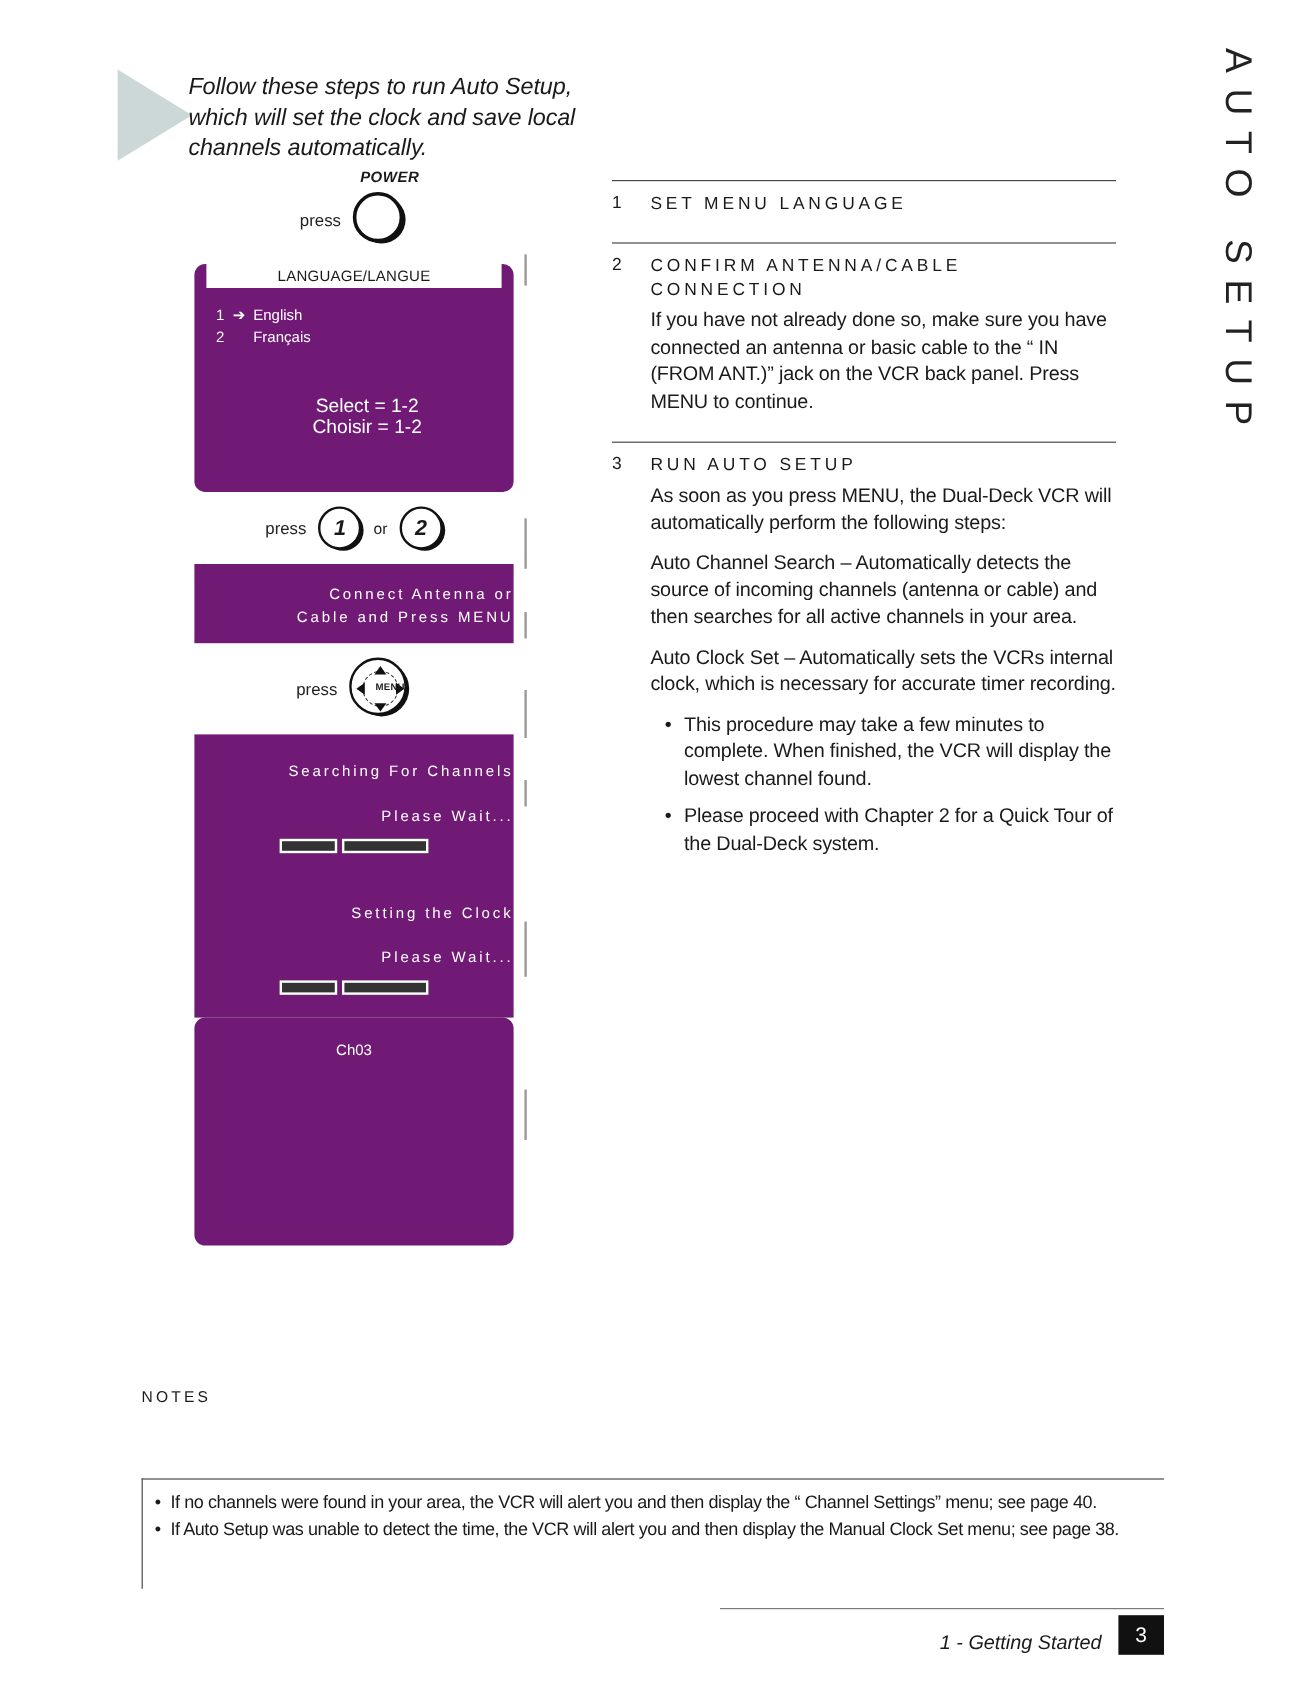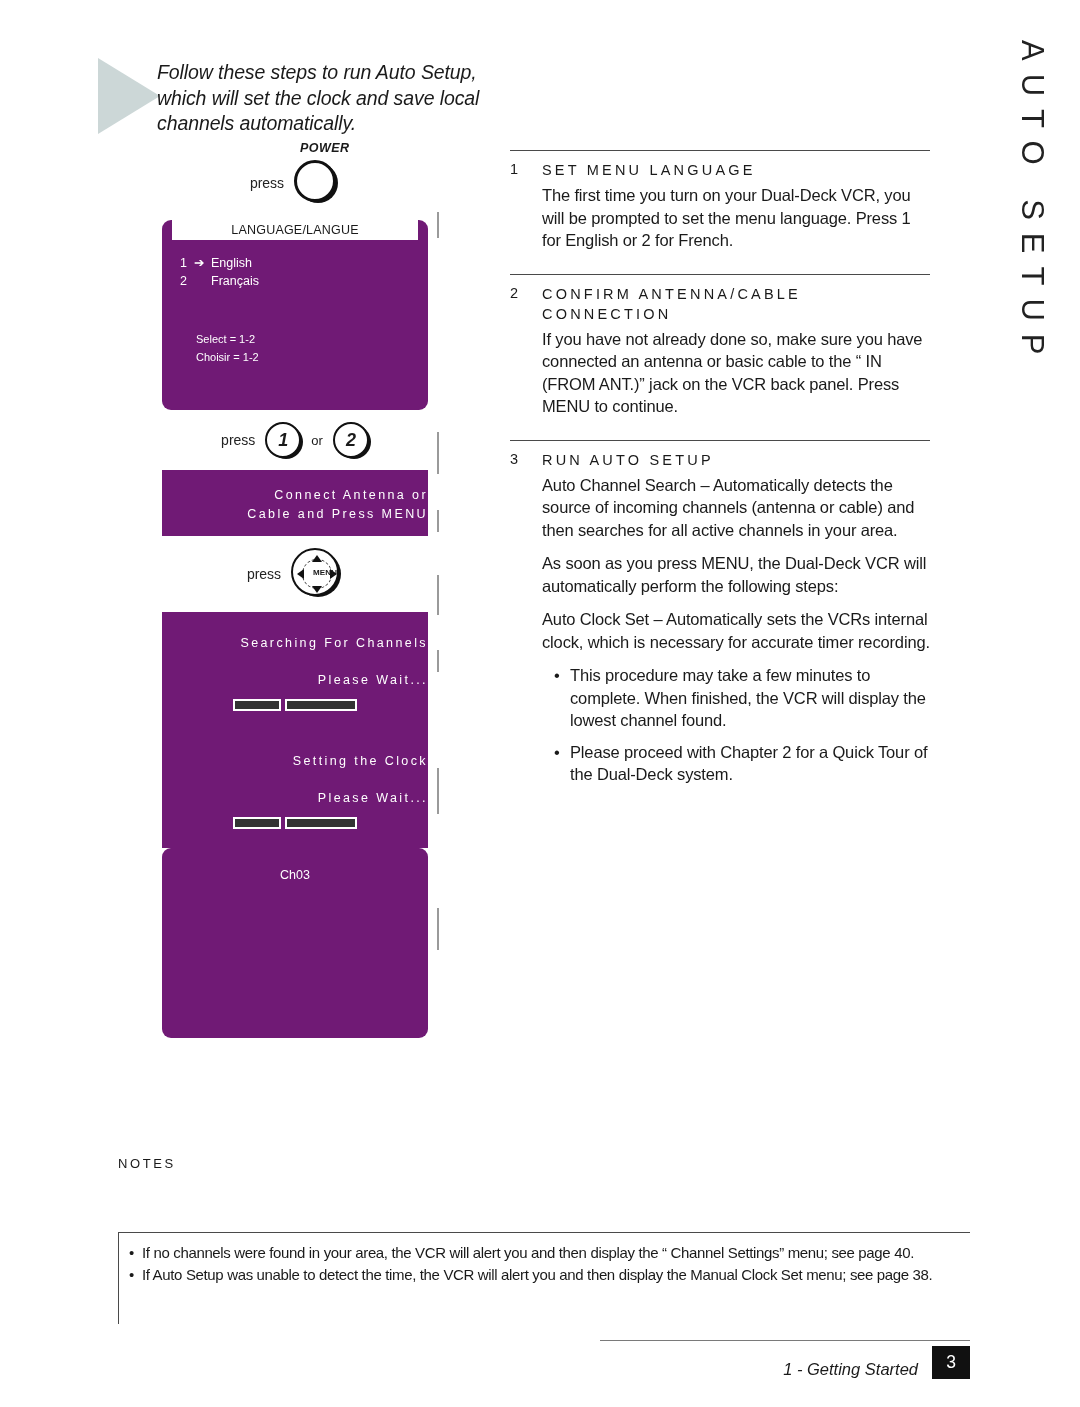--- a/index.html
+++ b/index.html
@@ -101,21 +101,21 @@
   .screen.rounded { border-radius: 9px; }
   .screen-titlebar {
     background: #ffffff; color: #1a1a1a; text-align: center;
     font-size: 12.5px; padding: 3px 0; margin: 14px 10px 0 10px;
     letter-spacing: 0.2px;
   }
   .lang-list { padding: 14px 0 0 18px; font-size: 12.5px; line-height: 18px; }
   .lang-list .row { display: flex; }
   .lang-list .num { width: 14px; }
   .lang-list .arr { width: 17px; }
-  .lang-sel { text-align: left; font-size: 11px; line-height: 18px; padding-top: 40px; padding-bottom: 22px; padding-left: 34px; }
+  .lang-sel { text-align: center; font-size: 16px; line-height: 18px; padding-top: 40px; padding-bottom: 22px; padding-left: 22px; }
   .screen-line {
     text-align: right; font-size: 12.5px; letter-spacing: 2.4px;
     line-height: 19px;
   }
   .progress-row {
     display: flex; justify-content: center; align-items: center;
     gap: 4px; margin-top: 9px;
   }
   .pb { border: 2px solid #ffffff; height: 12px; background: #333333; }
   .pb.a { width: 48px; }
@@ -276,40 +276,39 @@
   </div>
 
   <div class="col">
 
     <div class="blk">
       <div class="rule"></div>
       <div class="step">
         <span class="step-num">1</span>
         <span class="step-head">SET MENU LANGUAGE</span>
       </div>
-      <p class="body-p">The first time you turn on your Dual-Deck VCR, you will be prompted to set the menu language. Press 1 for English or 2 for French.</p>
     </div>
 
     <div class="blk">
       <div class="rule"></div>
       <div class="step">
         <span class="step-num">2</span>
         <span class="step-head">CONFIRM ANTENNA/CABLE CONNECTION</span>
       </div>
       <p class="body-p">If you have not already done so, make sure you have connected an antenna or basic cable to the “ IN (FROM ANT.)” jack on the VCR back panel. Press MENU to continue.</p>
     </div>
 
     <div class="blk">
       <div class="rule"></div>
       <div class="step">
         <span class="step-num">3</span>
         <span class="step-head">RUN AUTO SETUP</span>
       </div>
+      <p class="body-p">As soon as you press MENU, the Dual-Deck VCR will automatically perform the following steps:</p>
       <p class="body-p">Auto Channel Search – Automatically detects the source of incoming channels (antenna or cable) and then searches for all active channels in your area.</p>
-      <p class="body-p">As soon as you press MENU, the Dual-Deck VCR will automatically perform the following steps:</p>
       <p class="body-p">Auto Clock Set – Automatically sets the VCRs internal clock, which is necessary for accurate timer recording.</p>
       <div class="bullet-p">
         <span class="dot">•</span>
         <span>This procedure may take a few minutes to complete. When finished, the VCR will display the lowest channel found.</span>
       </div>
       <div class="bullet-p">
         <span class="dot">•</span>
         <span>Please proceed with Chapter 2 for a Quick Tour of the Dual-Deck system.</span>
       </div>
     </div>

